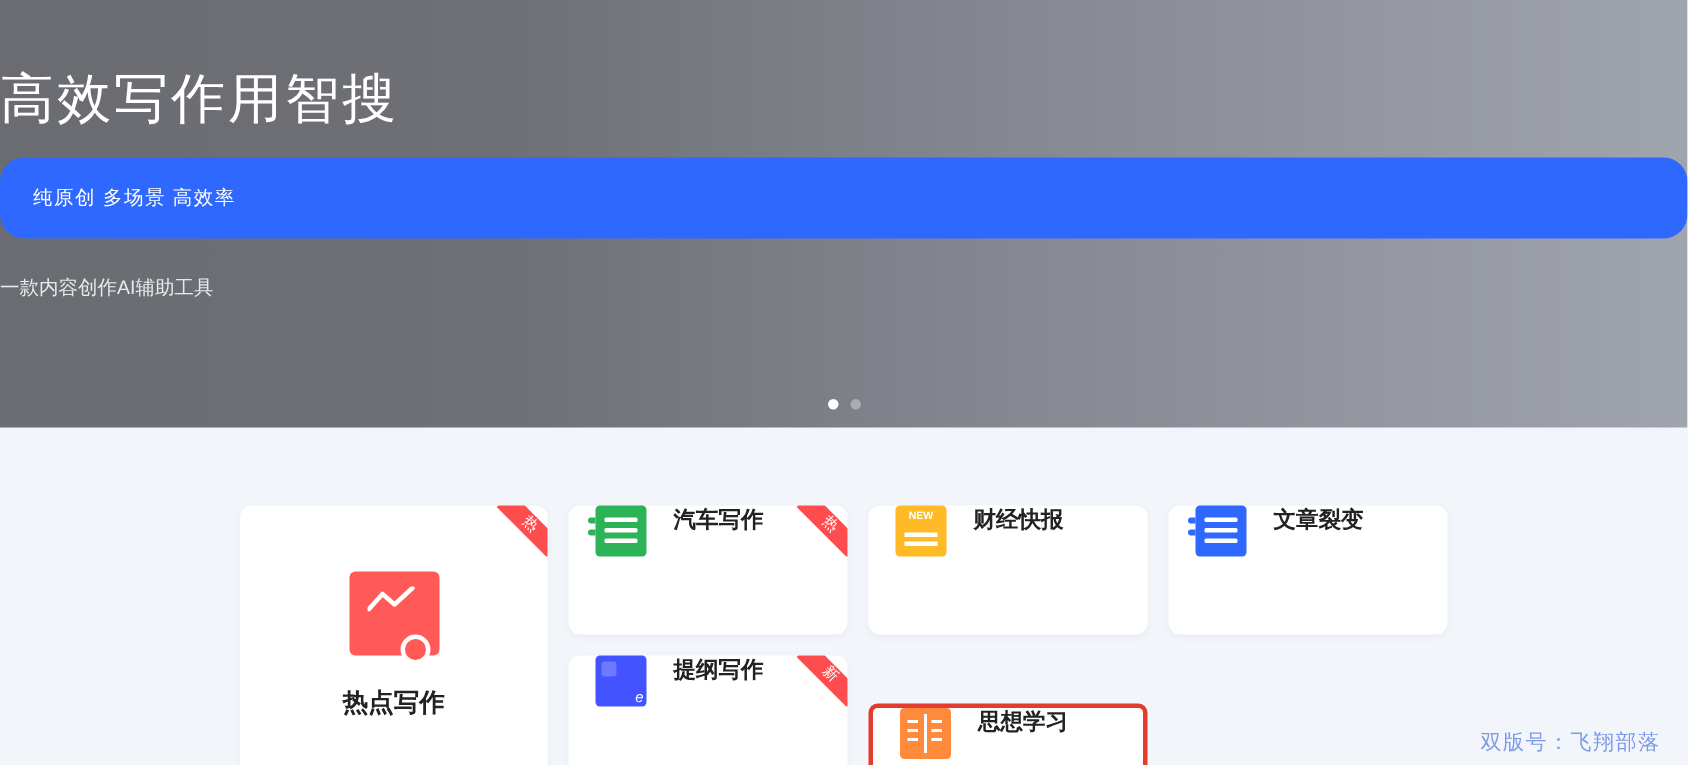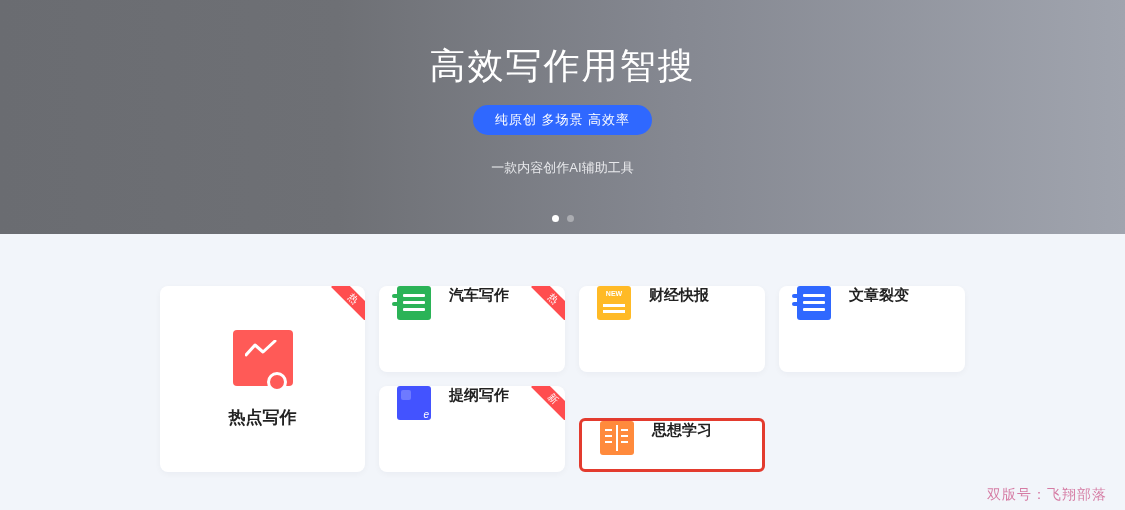--- a/index.html
+++ b/index.html
@@ -6,40 +6,39 @@
   body {
     width: 1125px;
     height: 510px;
     font-family: "Microsoft YaHei", "PingFang SC", sans-serif;
     background: #f2f5fa;
     overflow: hidden;
     position: relative;
   }
   .hero {
     width: 100%;
-    height: 234px;
+    height: 285px;
     background: linear-gradient(90deg, #6a6c71 0%, #6e7075 30%, #858891 60%, #a0a4ae 100%);
     display: flex;
     flex-direction: column;
-    align-items: center;
     padding-top: 42px;
     position: relative;
   }
   .hero-title {
     color: #fff;
     font-size: 36px;
     font-weight: 500;
     letter-spacing: 2px;
   }
   .hero-pill {
     margin-top: 14px;
     background: #2f68ff;
     color: #fff;
     font-size: 13px;
-    padding: 6px 22px;
+    padding: 18px 22px;
     border-radius: 16px;
     letter-spacing: 1px;
   }
   .hero-sub {
     margin-top: 24px;
     color: #e8e9ec;
     font-size: 13px;
   }
   .dots {
     position: absolute;
@@ -154,21 +153,21 @@
   .ic-outline::after { content:"e"; position:absolute; right:2px; bottom:0px; font-size:10px; font-style:italic; color:#fff; }
   .ic-think { background:#ff8a3c; border-radius:3px; }
   .ic-think::before { content:""; position:absolute; left:16px; top:4px; bottom:4px; width:2px; background:#fff; }
   .ic-think::after { content:""; position:absolute; left:5px; top:8px; width:7px; height:2px; background:#fff; box-shadow: 0 6px 0 #fff, 0 12px 0 #fff, 16px 0 0 #fff, 16px 6px 0 #fff, 16px 12px 0 #fff; }
   .ic-weather { background:#1fc7b6; border-radius:3px; }
   .ic-weather::before { content:""; position:absolute; left:4px; top:4px; width:12px; height:12px; background:#5de0d3; border-radius:2px; }
   .ic-weather::after { content:""; position:absolute; right:3px; bottom:3px; width:9px; height:9px; border:2px solid #fff; border-radius:2px 2px 4px 2px; }
   .watermark {
     position:absolute;
     right:18px; bottom:6px;
-    color:#be185d;
+    color:#1d4ed8;
     font-size:14px;
     opacity:.55;
     letter-spacing:1px;
   }
 </style>
 </head>
 <body>
 
 <div class="hero">
   <div class="hero-title">高效写作用智搜</div>

